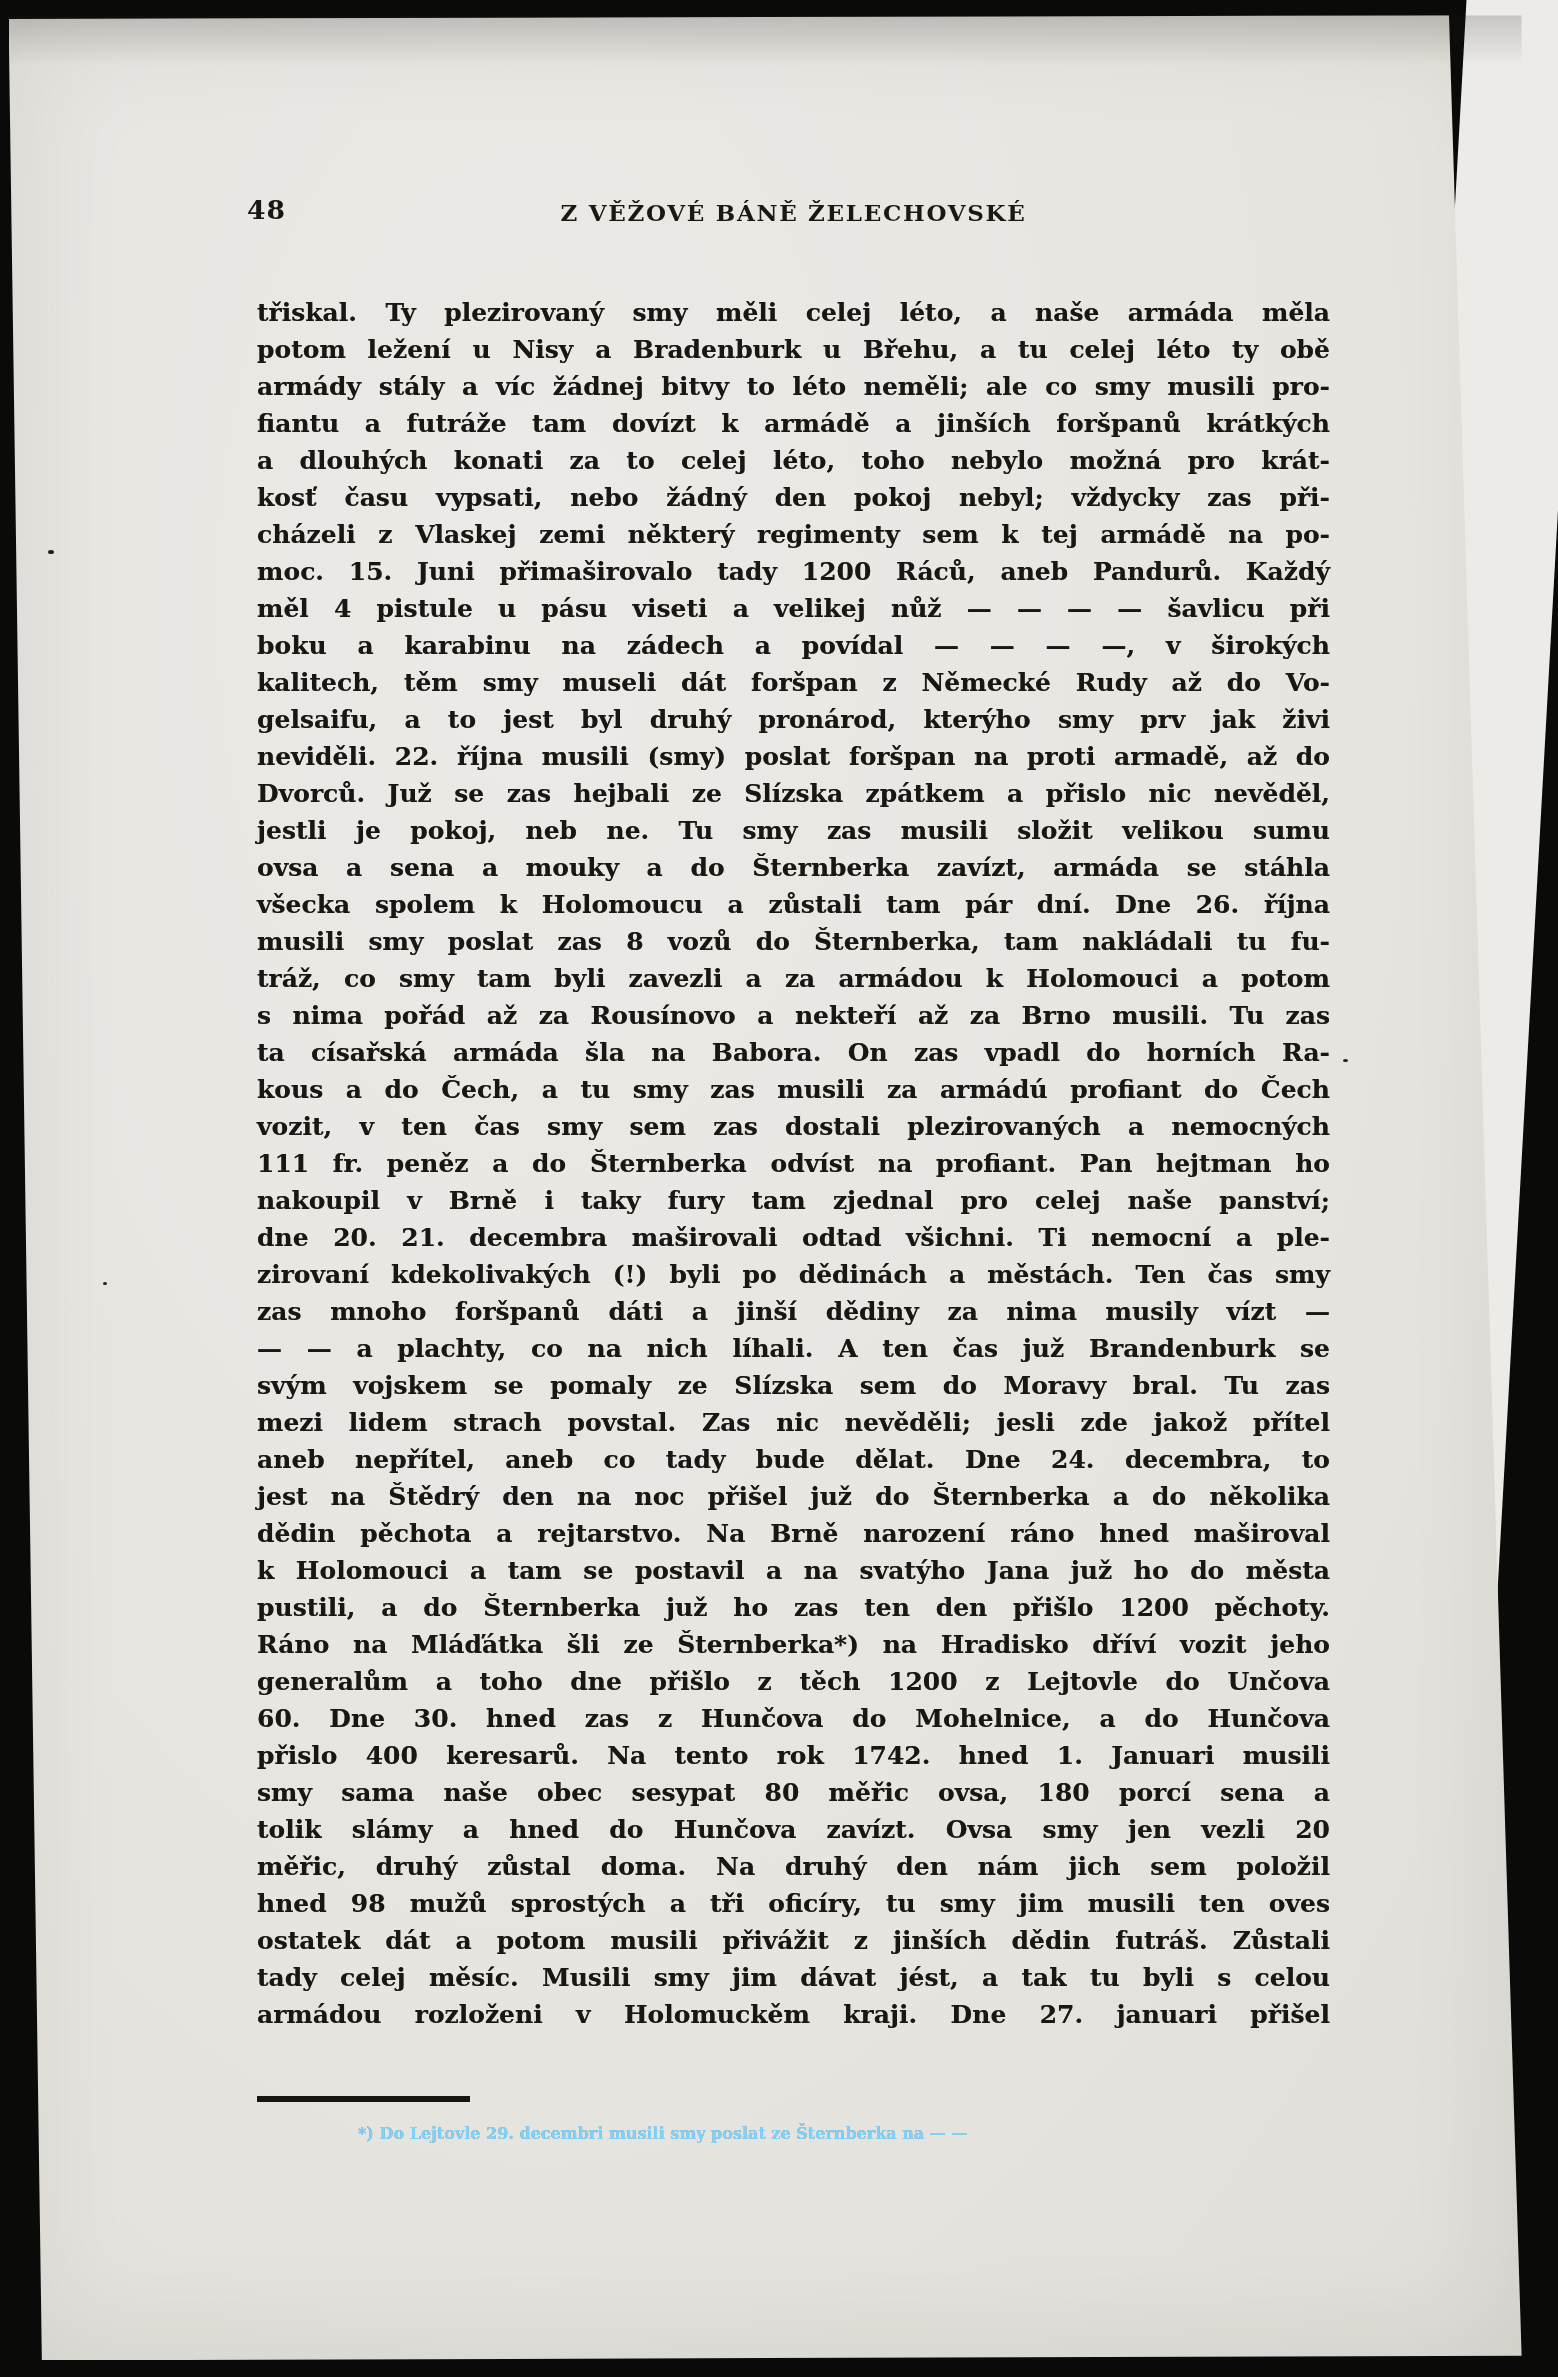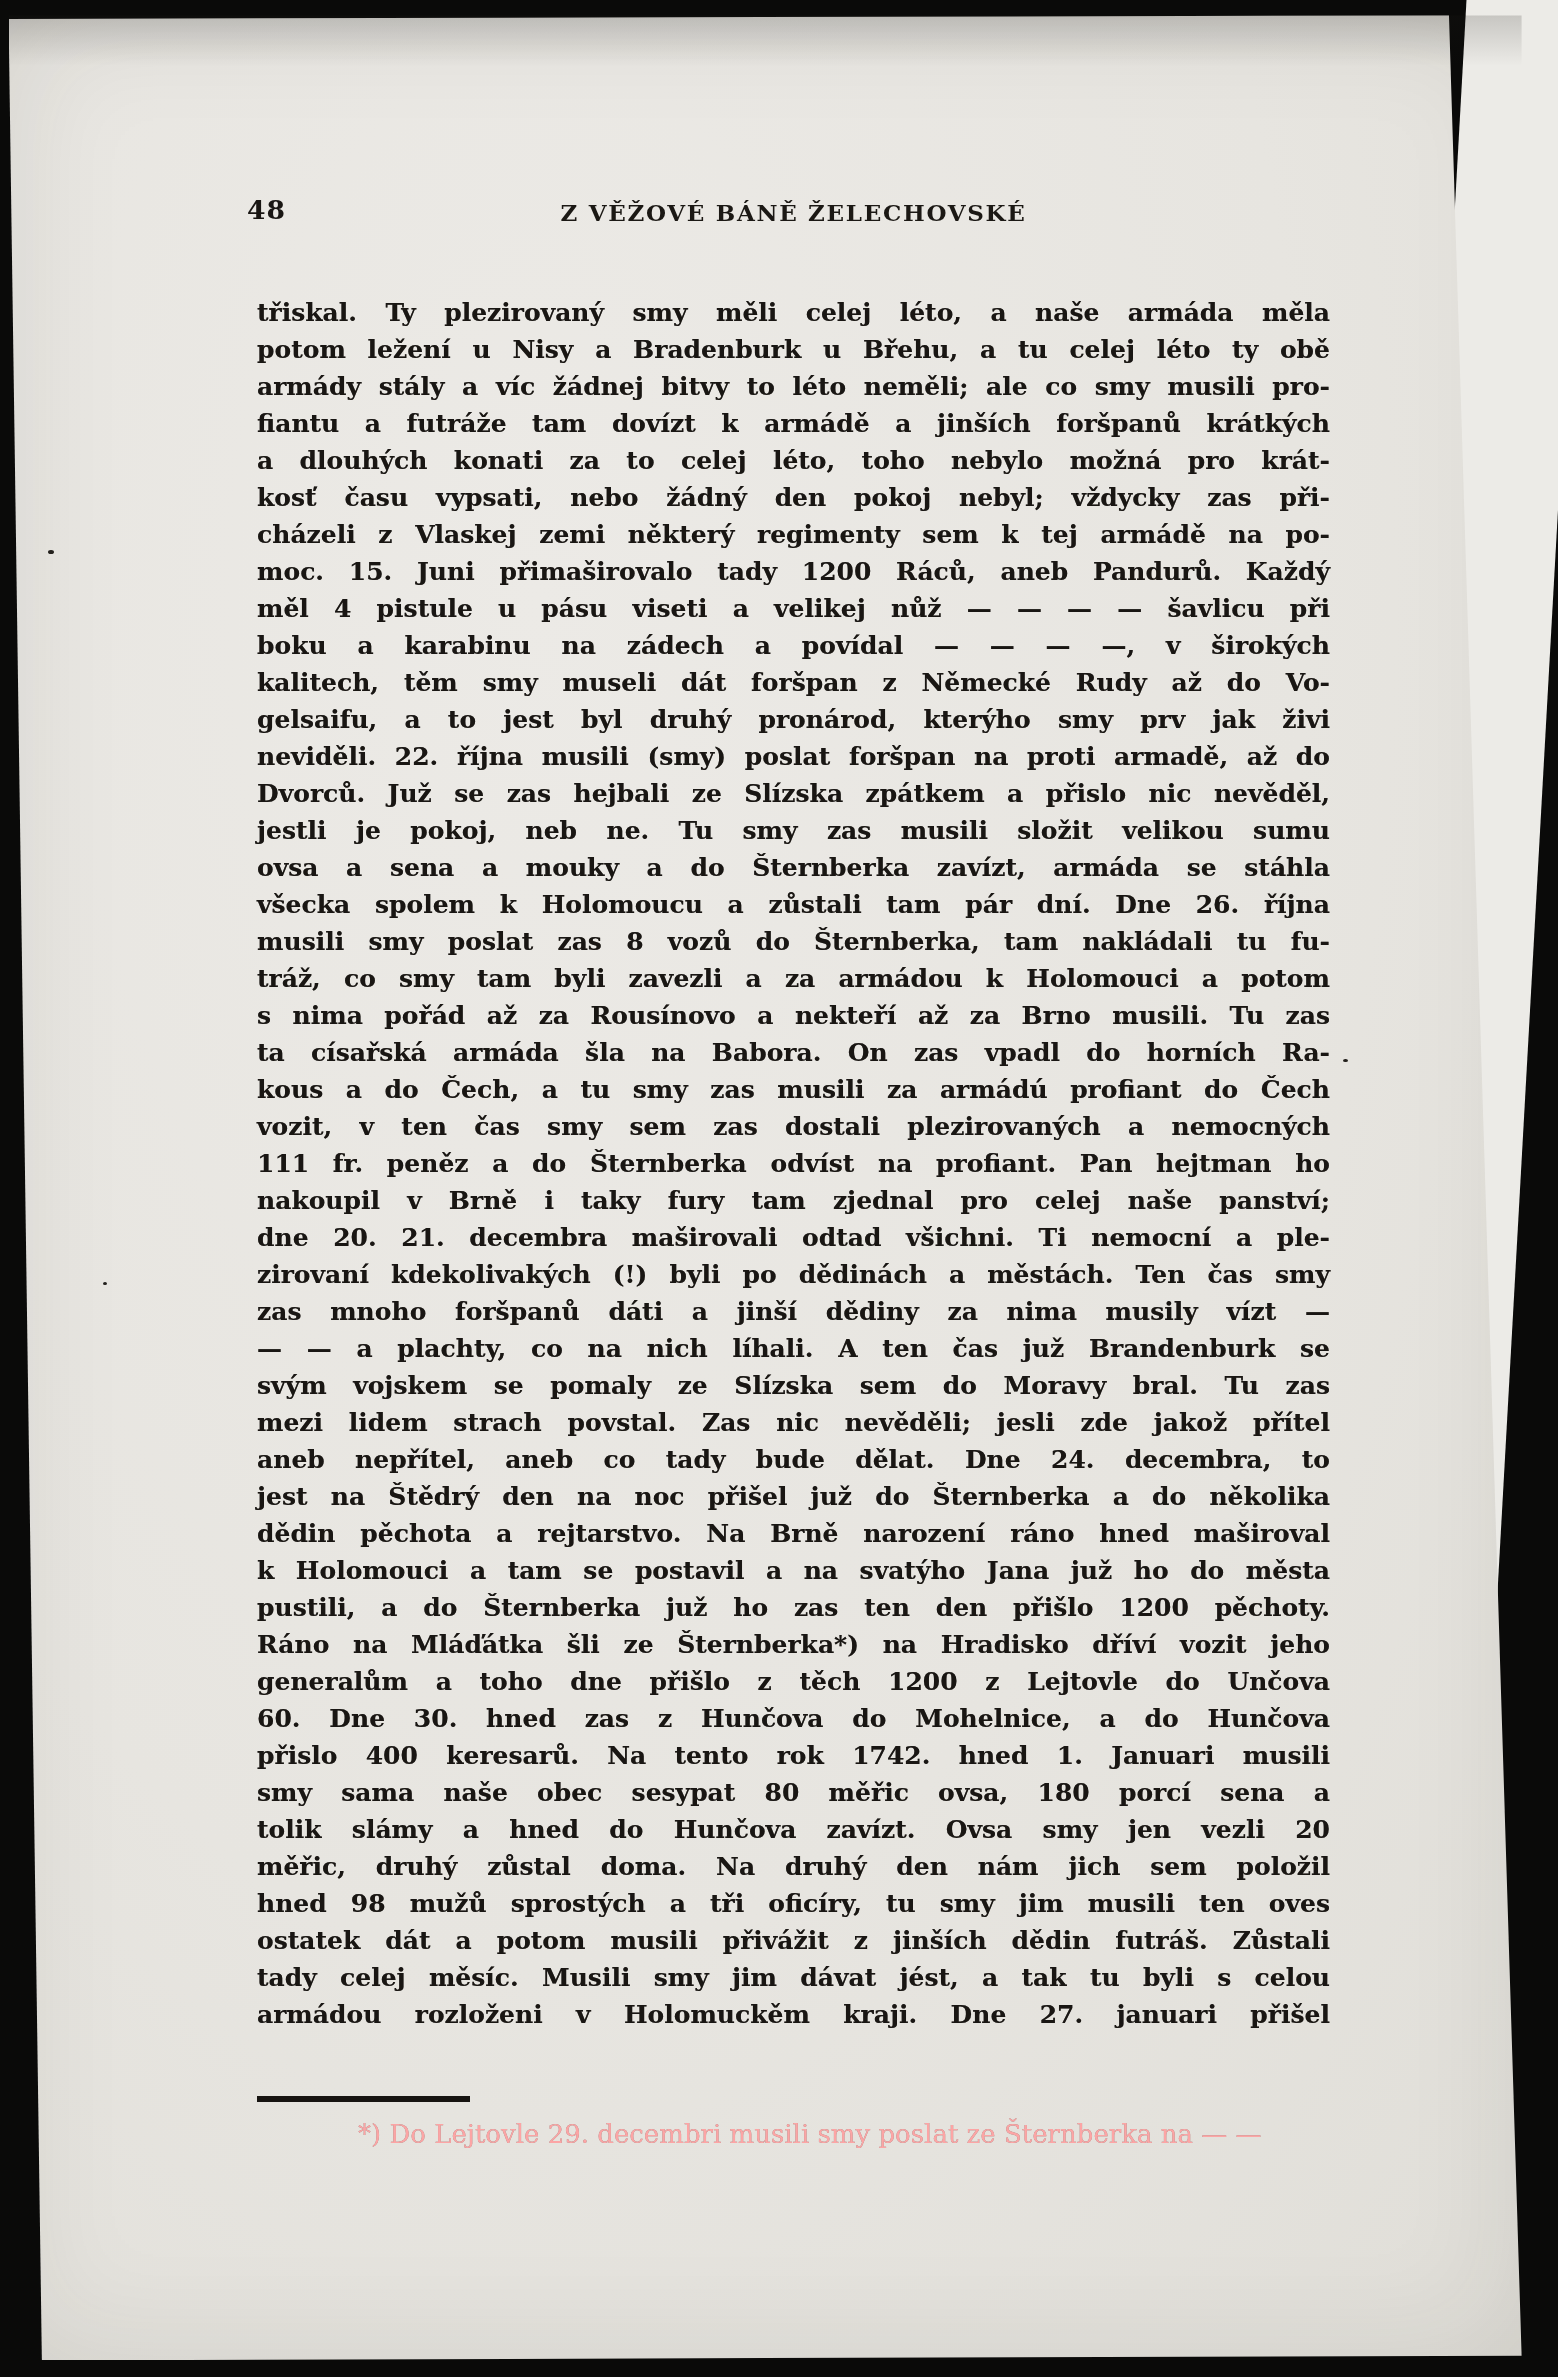--- a/index.html
+++ b/index.html
@@ -84,23 +84,23 @@
     top: 2096px;
     width: 213px;
     height: 6px;
     background: #171411;
   }
   .footnote {
     position: absolute;
     left: 257px;
     top: 2117px;
     width: 1073px;
-    font-size: 26px;
-    font-weight: normal;
-    color: #fca5a5;
+    font-size: 16px;
+    font-weight: bold;
+    color: #7dd3fc;
     text-indent: 101px;
     line-height: 34px;
     text-shadow: 0 0 0.5px rgba(25,22,19,0.5);
   }
   .ink-speck {
     position: absolute;
     background: #23201c;
     border-radius: 50%;
   }
   #speck1 { left: 48px;  top: 550px;  width: 6px;  height: 4.3px; }

